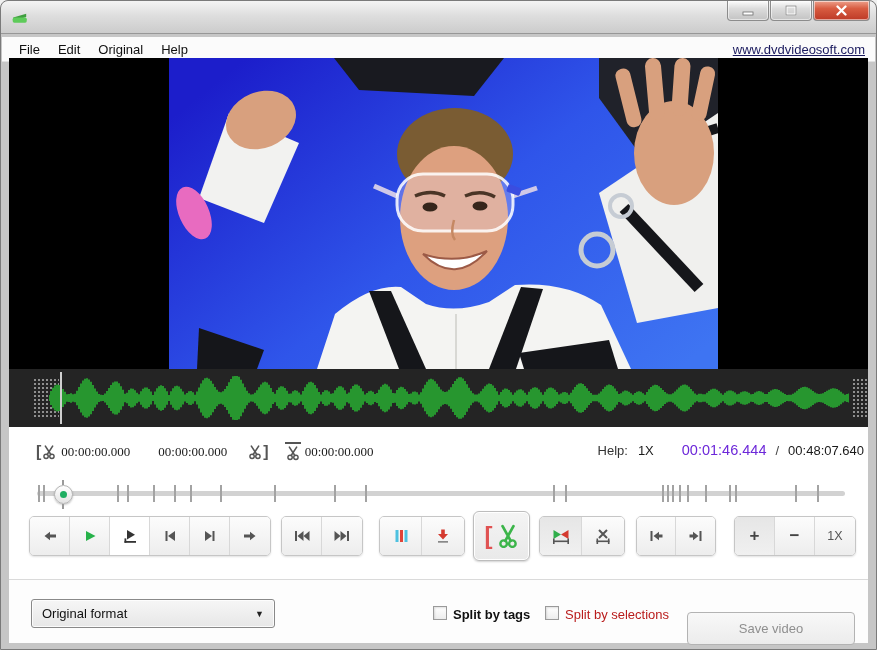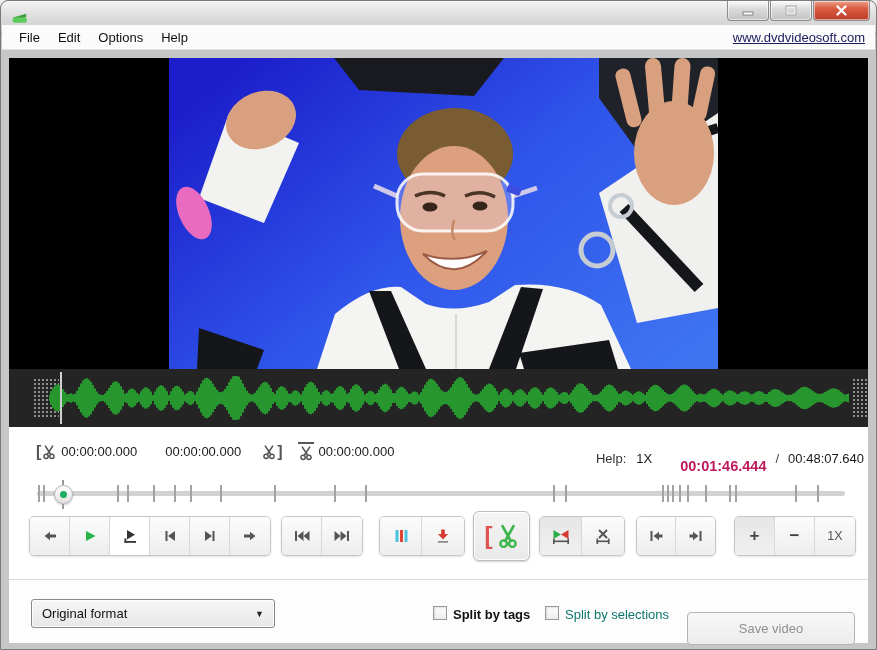--- a/index.html
+++ b/index.html
@@ -10,21 +10,21 @@
             background:linear-gradient(#f4f4f4,#dedede 45%,#cccccc);
             border-bottom:1px solid #979797;border-radius:7px 7px 0 0;}
   .app-icon{position:absolute;left:10px;top:7px;}
   .win-title{position:absolute;left:34px;top:0;line-height:31px;font-size:13px;color:#1c1c1c;}
   .winbtns{position:absolute;top:0;right:6px;display:flex;gap:1px;}
   .winbtn{width:42px;height:20px;box-sizing:border-box;border:1px solid #8c8c8c;border-top:none;
           border-radius:0 0 4px 4px;background:linear-gradient(#fdfdfd,#dcdcdc 40%,#c3c3c3);
           box-shadow:inset 0 0 0 1px rgba(255,255,255,.55);display:flex;align-items:center;justify-content:center;cursor:pointer;}
   .winbtn.close{width:57px;background:linear-gradient(#eda08b,#d85c41 40%,#bd3a26);}
   
-  .menubar{position:absolute;top:24px;left:1px;right:1px;height:25px;background:#fbfbfb;
+  .menubar{position:absolute;top:36px;left:1px;right:1px;height:25px;background:#fbfbfb;
            display:flex;align-items:center;padding-left:8px;box-sizing:border-box;border-bottom:1px solid #e2e2e2;}
   .menu-item{padding:0 9px;font-size:13px;color:#101010;cursor:default;}
   .site-link{position:absolute;right:10px;font-size:13px;color:#1a1a5e;text-decoration:underline;cursor:pointer;}
   
   .content{position:absolute;top:57px;left:8px;right:8px;bottom:6px;background:#ffffff;}
   
   .video-area{position:absolute;top:0;left:0;right:0;height:311px;background:#000;}
   .video-frame{position:absolute;left:160px;top:0;width:549px;height:311px;}
   
   .waveform{position:absolute;top:311px;left:0;right:0;height:58px;background:#242424;}
@@ -33,24 +33,24 @@
   .wf-handle.left{left:24px;width:26px;}
   .wf-handle.right{right:0;width:16px;}
   .wf-svg{position:absolute;left:40px;top:0;height:58px;}
   .playhead{position:absolute;left:50px;top:3px;bottom:3px;width:2px;background:#cfcfcf;}
   
   .times-row{position:absolute;top:384px;left:0;right:0;height:22px;font-size:13px;color:#1a1a1a;}
   .times-left{position:absolute;left:27px;top:0;display:flex;align-items:center;}
   .sc-icon{display:inline-flex;align-items:center;}
   .bracket{font-size:16px;color:#555;font-weight:bold;}
   .overline-sc{border-top:2px solid #555;padding-top:1px;}
-  .t-val{margin:0 0 0 4px;}
+  .t-val{margin:0 0 0 4px;font-family:Liberation Serif, serif;}
   .times-right{position:absolute;right:4px;top:0;display:flex;align-items:center;}
   .zoom-lbl{color:#333;}
-  .cur-time{font-weight:bold;font-size:14.5px;color:#be185d;margin-top:16px;}
+  .cur-time{font-weight:normal;font-size:14.5px;color:#6d28d9;}
   
   .slider{position:absolute;top:420px;left:20px;width:822px;height:32px;}
   .track{position:absolute;left:8px;right:6px;top:13px;height:5px;background:#d2d2d2;border-radius:3px;cursor:pointer;}
   .tick{position:absolute;top:-6px;width:2px;height:17px;background:#a3a3a3;}
   .thumb{position:absolute;top:-6px;width:17px;height:17px;margin-left:-9px;border-radius:50%;
          background:linear-gradient(#ffffff,#e3e3e3);border:1px solid #b5b5b5;box-shadow:0 1px 2px rgba(0,0,0,.25);
          display:flex;align-items:center;justify-content:center;cursor:pointer;}
   .thumb::before{content:"";position:absolute;top:-6px;width:2px;height:5px;background:#9a9a9a;}
   .thumb::after{content:"";position:absolute;bottom:-6px;width:2px;height:5px;background:#9a9a9a;}
   .thumb-dot{width:7px;height:7px;border-radius:50%;background:#1fae62;}
@@ -74,21 +74,21 @@
   .footer{position:absolute;top:522px;left:0;right:0;bottom:0;background:#fdfdfd;}
   .select{position:absolute;left:22px;top:19px;width:244px;height:29px;box-sizing:border-box;
           border:1px solid #898989;border-radius:3px;background:linear-gradient(#f6f6f6,#e7e7e7);
           box-shadow:inset 0 0 0 1px rgba(255,255,255,.8);display:flex;align-items:center;
           padding:0 10px;font-size:13px;color:#111;cursor:pointer;}
   .select .arrow{position:absolute;right:10px;font-size:9px;color:#222;}
   .cb{position:absolute;top:26px;width:14px;height:14px;box-sizing:border-box;border:1px solid #9a9a9a;
       background:linear-gradient(#ffffff,#ededed);box-shadow:inset 1px 1px 2px rgba(0,0,0,.12);cursor:pointer;}
   .cb-label{position:absolute;top:27px;font-size:13px;}
   .cb-label.bold{font-weight:bold;color:#111;}
-  .cb-label.dim{color:#0f766e;}
+  .cb-label.dim{color:#b91c1c;}
   .save-btn{position:absolute;left:678px;top:32px;width:168px;height:33px;box-sizing:border-box;
             border:1px solid #b3b3b3;border-radius:4px;background:linear-gradient(#f8f8f8,#ececec);
             display:flex;align-items:center;justify-content:center;font-size:13px;color:#8f8f8f;cursor:default;}
 </style>
 </head>
 <body>
 
 <div class="window">
 
   <div class="titlebar">
@@ -114,21 +114,21 @@
         <svg width="11" height="11">
             <path d="M1.5 1.5 L9.5 9.5 M9.5 1.5 L1.5 9.5" stroke="#ffffff" stroke-width="2.3" stroke-linecap="round"></path>
           </svg>
       </div>
     </div>
   </div>
 
   <div class="menubar">
     <span class="menu-item">File</span>
     <span class="menu-item">Edit</span>
-    <span class="menu-item">Options</span>
+    <span class="menu-item">Original</span>
     <span class="menu-item">Help</span>
     <span class="site-link">www.dvdvideosoft.com</span>
   </div>
 
   <div class="content">
 
     <div class="video-area">
       <svg class="video-frame" viewBox="0 0 549 311" preserveAspectRatio="none">
         <defs>
           <linearGradient id="sky" x1="0" y1="0.2" x2="1" y2="0.9">

